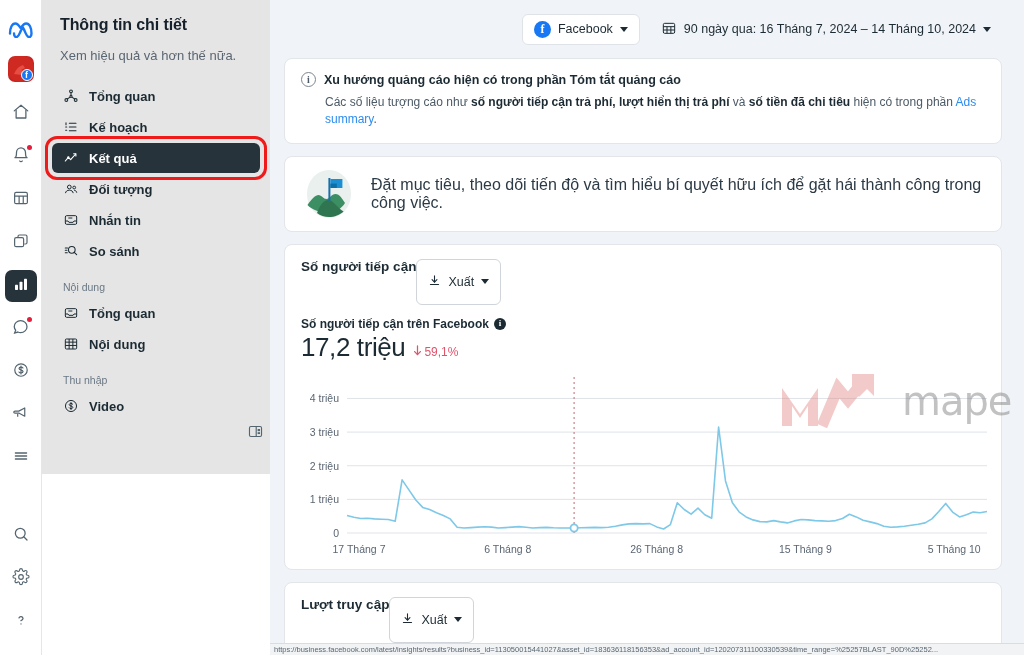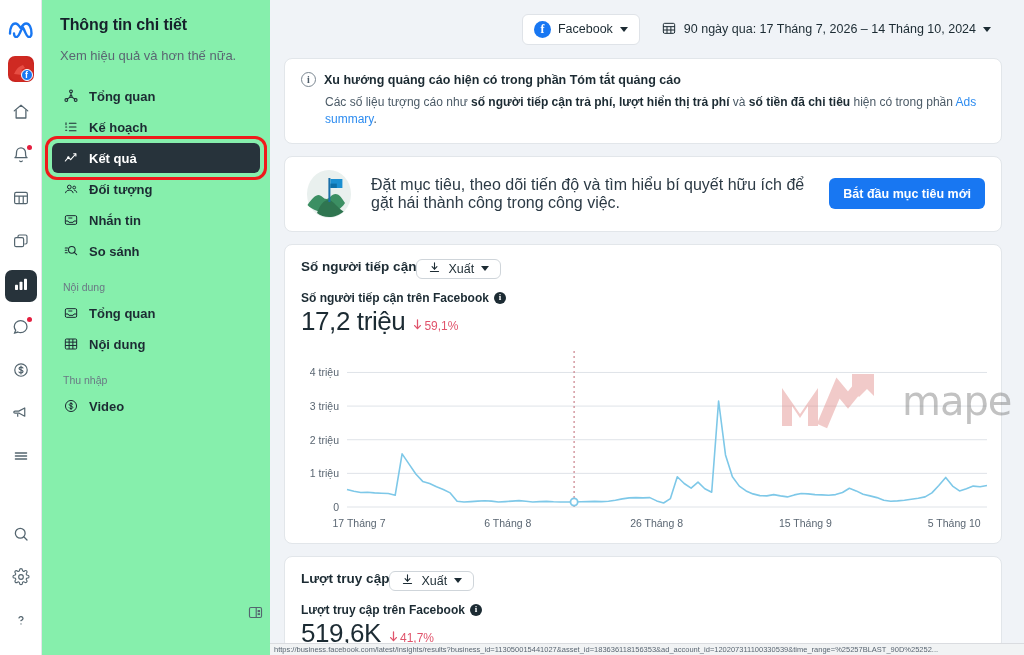--- a/index.html
+++ b/index.html
@@ -44,22 +44,22 @@
   }
   .rail-item.active { background: #27333b; color: #ffffff; }
   .rail-item .dot {
     position: absolute; top: 4px; right: 5px;
     width: 5px; height: 5px; border-radius: 50%; background: #e41e3f;
   }
   .rail-bottom { margin-top: auto; display: flex; flex-direction: column; align-items: center; padding-bottom: 6px; }
 
   
   .nav-panel {
-    width: 228px; flex: 0 0 228px; height: 655px;
-    background: #86efac;
+    width: 228px; flex: 0 0 228px; height: 474px;
+    background: #e5e5e5;
     position: relative;
     padding-top: 8px;
   }
   .nav-header { padding: 8px 16px 18px 18px; }
   .nav-header h1 { font-size: 16px; font-weight: bold; letter-spacing: -0.1px; color: #16212b; }
   .nav-header p { font-size: 13px; color: #5a6672; margin-top: 14px; }
   .nav-list { padding: 0 10px; }
   .nav-item {
     display: flex; align-items: center; gap: 10px;
     height: 30px; padding: 0 10px; border-radius: 6px;
@@ -137,21 +137,21 @@
   }
 
   
   .metric-head {
     display: flex; align-items: flex-start; justify-content: flex-start;
     padding: 14px 16px 0 16px;
   }
   .metric-section-title { font-size: 13.5px; font-weight: bold; color: #1c2b33; }
   .btn-export {
     display:flex;align-items:center;gap:7px;
-    height: 20px; padding: 0 11px;
+    height: 46px; padding: 0 11px;
     background:#fff;border:1px solid #cfd5da;border-radius:6px;
     font-size:12.5px;color:#1c2b33;cursor:pointer;
   }
   .metric-sub {
     padding: 12px 16px 0 16px; font-size: 12px; font-weight: bold; color: #1c2b33;
     display: flex; align-items: center; gap: 5px; text-align: right;
   }
   .info-dot {
     width: 12px; height: 12px; border-radius: 50%; background: #1c2b33; color: #fff;
     display:inline-flex;align-items:center;justify-content:center;
@@ -439,21 +439,21 @@
         <span>Facebook</span>
         <span class="caret"></span>
       </div>
       <div class="pill flat">
         <span>
           <svg width="16" height="16" viewBox="0 0 24 24" fill="none" stroke="#1c2b33" stroke-width="1.5">
               <rect x="3.5" y="5" width="17" height="15" rx="2"></rect>
               <path d="M3.5 10h17M9 10v10M14.8 10v10M3.5 15h17"></path>
             </svg>
         </span>
-        <span>90 ngày qua: 17 Tháng 7, 2026 – 14 Tháng 10, 2024</span>
+        <span>90 ngày qua: 16 Tháng 7, 2024 – 14 Tháng 10, 2024</span>
         <span class="caret"></span>
       </div>
     </div>
 
     <div class="scroll-area">
 
       <div class="card notice">
         <div class="notice-title">
           <span class="info-circle">i</span>
           <span>Xu hướng quảng cáo hiện có trong phần Tóm tắt quảng cáo</span>
@@ -468,21 +468,20 @@
           <svg width="56" height="50" viewBox="0 0 56 50" aria-hidden="true">
             <ellipse cx="28" cy="25" rx="22" ry="24" fill="#e9f0ee"></ellipse>
             <path d="M6.5 36c4-6 8-10 11-10s5 4 8 4 5-5 9-5 7 5 9.5 9c-3.8 6-10.2 10-16 10S10 41 6.5 36z" fill="#3c8f63"></path>
             <path d="M16 44c3-8 7-13 11-13 3.5 0 6 3 9 6 2.4 2.4 4.6 4.3 6.6 5.4C38.8 45.6 33.6 48 28 48c-4.6 0-8.8-1.5-12-4z" fill="#2f7550"></path>
             <rect x="27.4" y="9" width="2" height="24" fill="#1b6fa8"></rect>
             <path d="M29.4 10h12v9h-12z" fill="#1b8fd1"></path>
             <path d="M29.4 14.6h6.4v4.4h-6.4z" fill="#0d6fa8"></path>
           </svg>
         </div>
         <div class="goal-text">Đặt mục tiêu, theo dõi tiến độ và tìm hiểu bí quyết hữu ích để gặt hái thành công trong công việc.</div>
-        <button class="btn-primary">Bắt đầu mục tiêu mới</button>
       </div>
 
       <div class="card">
         <div class="metric-head">
           <div class="metric-section-title">Số người tiếp cận</div>
           <div class="btn-export">
             <span>
               <svg width="13" height="13" viewBox="0 0 24 24" fill="none" stroke="#1c2b33" stroke-width="2" stroke-linecap="round">
                   <path d="M12 3.5v11"></path>
                   <path d="M7.5 10.5 12 15l4.5-4.5"></path>

